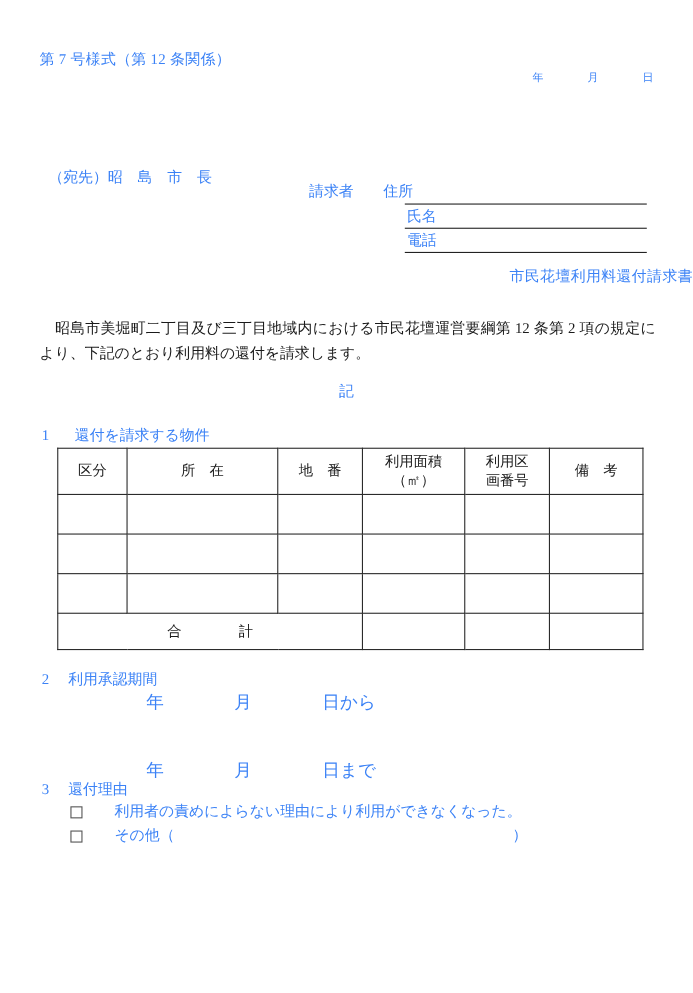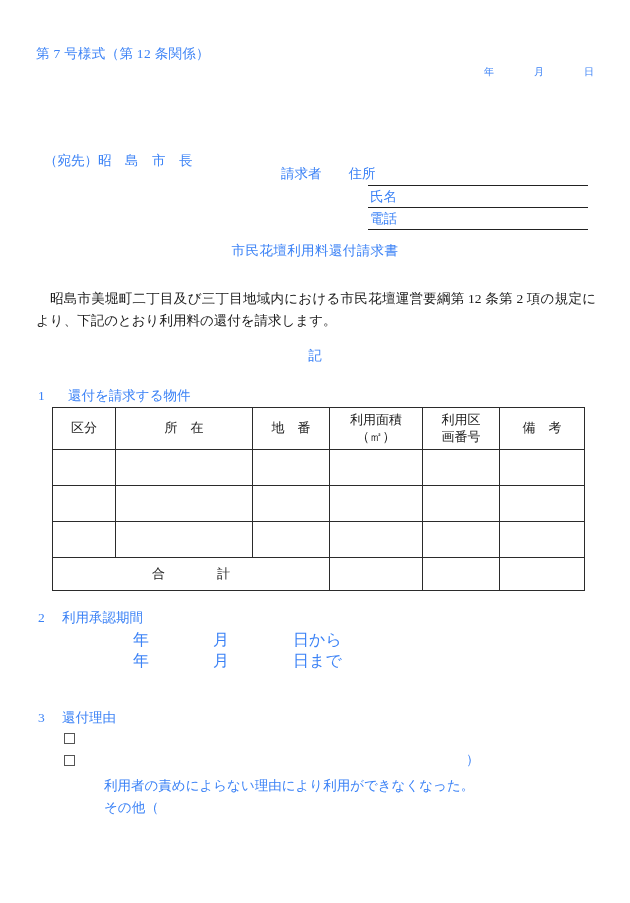--- a/index.html
+++ b/index.html
@@ -70,21 +70,21 @@
     font-size: 13.5px;
   }
   .sub-1 { top: 189px; }
   .sub-2 { top: 211px; }
 
   
   .doc-title {
     left: 0;
     top: 243px;
     width: 630px;
-    text-align: center;
+    text-align: right;
     font-size: 13.5px;
     letter-spacing: .4px;
   }
 
   
   .body-para {
     position: absolute;
     left: 36px;
     top: 288px;
     width: 560px;
@@ -143,38 +143,37 @@
   .c5 { width: 76px; }
   .c6 { width: 84px; }
   .hdr-2l { line-height: 1.3; }
 
   
   .period-row {
     left: 133px;
     font-size: 16px;
   }
   .pr-1 { top: 631px; }
-  .pr-2 { top: 652px; }
+  .pr-2 { top: 692px; }
 
   
   .cb {
     position: absolute;
     left: 64px;
     width: 11px;
     height: 11px;
     border: 1px solid #555;
     background: #fff;
     box-sizing: border-box;
   }
   .cb-1 { top: 733px; }
   .cb-2 { top: 755px; }
   .reason-text {
     left: 104px;
     font-size: 13.5px;
-    margin-top: 48px;
   }
   .rt-1 { top: 730px; }
   .rt-2 { top: 752px; }
   .paren-close {
     left: 466px;
     top: 752px;
     font-size: 13.5px;
   }
 </style>
 </head>

